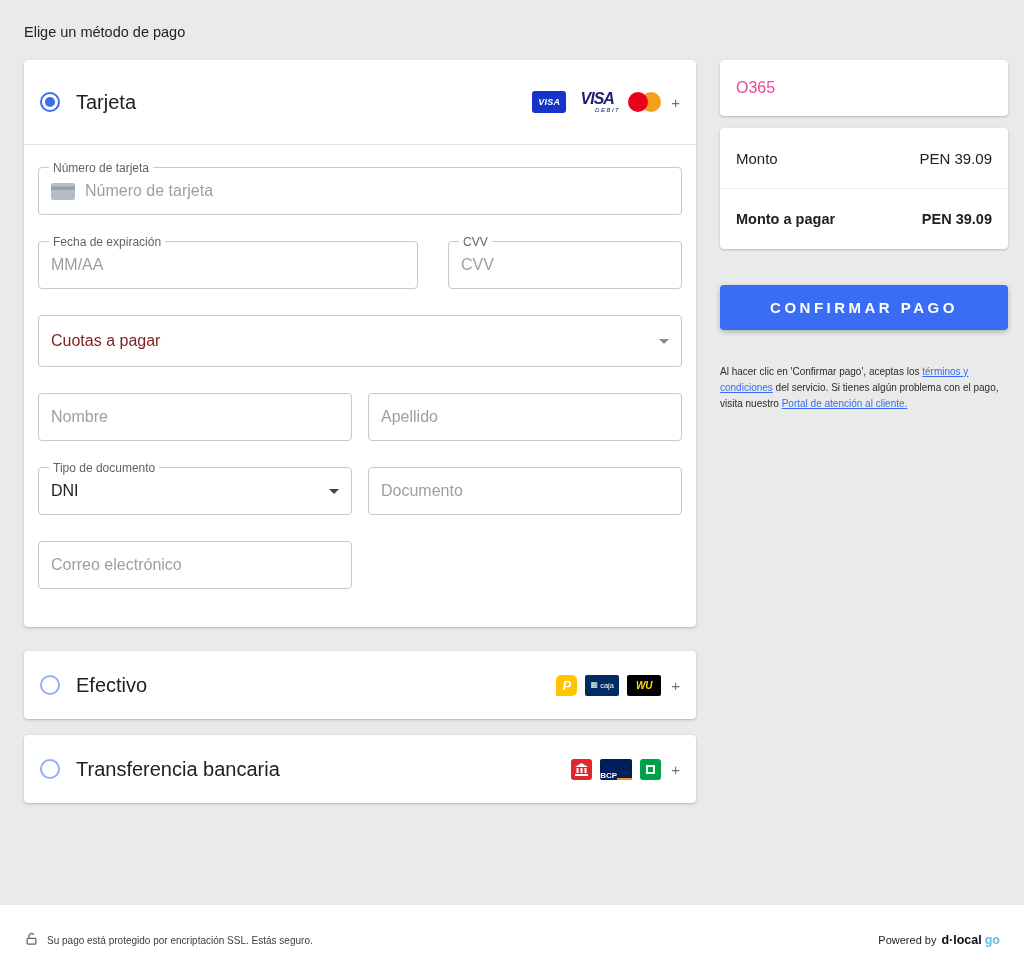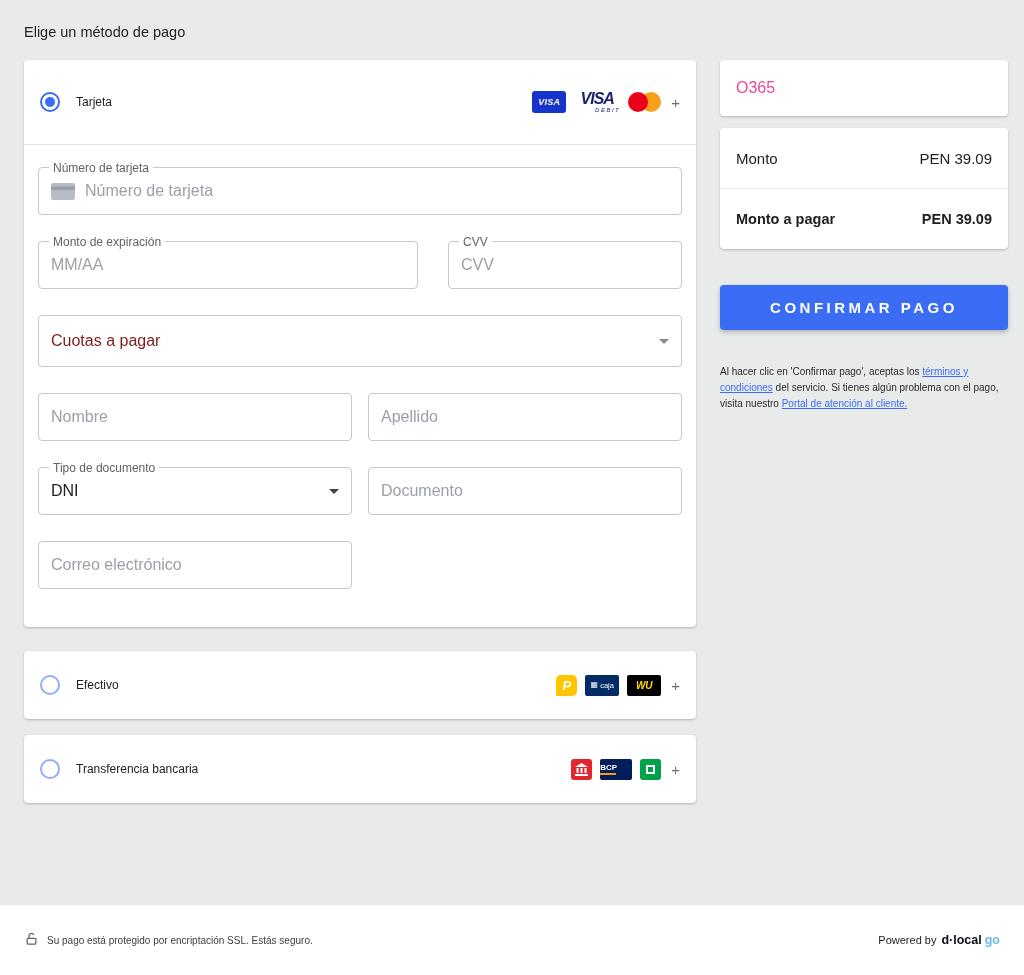--- a/index.html
+++ b/index.html
@@ -34,21 +34,21 @@
   .radio {
     width:20px; height:20px; border-radius:50%;
     border:2px solid rgba(58,108,244,.55);
     display:flex; align-items:center; justify-content:center; flex:none;
     background:#fff;
   }
   .radio.selected { border-color:var(--accent); }
   .radio .dot { width:0; height:0; }
   .radio.selected .dot { width:10px; height:10px; border-radius:50%; background:var(--accent); }
 
-  .method-label { margin-left:16px; font-size:12px; color:#202124; }
+  .method-label { margin-left:16px; font-size:20px; color:#202124; }
 
   .brands { margin-left:auto; display:flex; align-items:center; gap:8px; }
   .plus { color:#6f6f6f; font-size:15px; margin-left:2px; }
 
   .visa-badge {
     width:34px; height:22px; background:#1434cb; border-radius:3px;
     color:#fff; font-weight:bold; font-style:italic; font-size:9px; letter-spacing:.3px;
     display:flex; align-items:center; justify-content:center;
   }
   .visa-debit { width:46px; text-align:center; color:#1a1f71; line-height:1; }
@@ -64,21 +64,21 @@
     color:#fff; font-weight:bold; font-style:italic; font-size:13px;
     display:flex; align-items:center; justify-content:center; }
   .caja-badge { width:34px; height:21px; background:#012c63; color:#fff; font-size:7.5px;
     display:flex; align-items:center; justify-content:center; gap:2px; border-radius:2px; }
   .caja-grid { font-size:8px; line-height:1; }
   .wu-badge { width:34px; height:21px; background:#000; color:#ffdd00; font-weight:bold; font-style:italic;
     font-size:10px; display:flex; align-items:center; justify-content:center; border-radius:2px; }
   .bank-red-badge { width:21px; height:21px; background:#e3262e; border-radius:3px;
     display:flex; align-items:center; justify-content:center; }
   .bcp-badge { width:32px; height:21px; background:#011e5a; border-radius:2px;
-    display:flex; flex-direction:column; align-items:flex-start; justify-content:center; }
+    display:flex; flex-direction:row; align-items:flex-end; justify-content:center; }
   .bcp-text { color:#fff; font-size:8px; font-weight:bold; line-height:1; }
   .bcp-bar { width:16px; height:2px; background:#f7941d; margin-top:1px; }
   .bank-green-badge { width:21px; height:21px; background:#00a14b; border-radius:3px;
     display:flex; align-items:center; justify-content:center; }
   .green-inner { width:9px; height:9px; border:2px solid #fff; }
 
   .hdr-divider { height:1px; background:#e4e4e4; }
 
   
   .form { padding:22px 14px 38px; }
@@ -180,21 +180,21 @@
                 <svg width="24" height="17" viewBox="0 0 24 17">
                     <rect width="24" height="17" rx="2" fill="#b6bdc6"></rect>
                     <rect y="3.5" width="24" height="3.5" fill="#98a0a8"></rect>
                   </svg>
               </span>
               <input placeholder="Número de tarjeta" style="">
             </div>
 
             <div class="frow exp-row">
               <div class="field exp-field">
-                <span class="float-label">Monto de expiración</span>
+                <span class="float-label">Fecha de expiración</span>
                 <input placeholder="MM/AA" style="">
               </div>
               <div class="field grow">
                 <span class="float-label">CVV</span>
                 <input placeholder="CVV" style="">
               </div>
             </div>
 
             <div class="field full installments select">
               <span class="placeholder-text">Cuotas a pagar</span>

